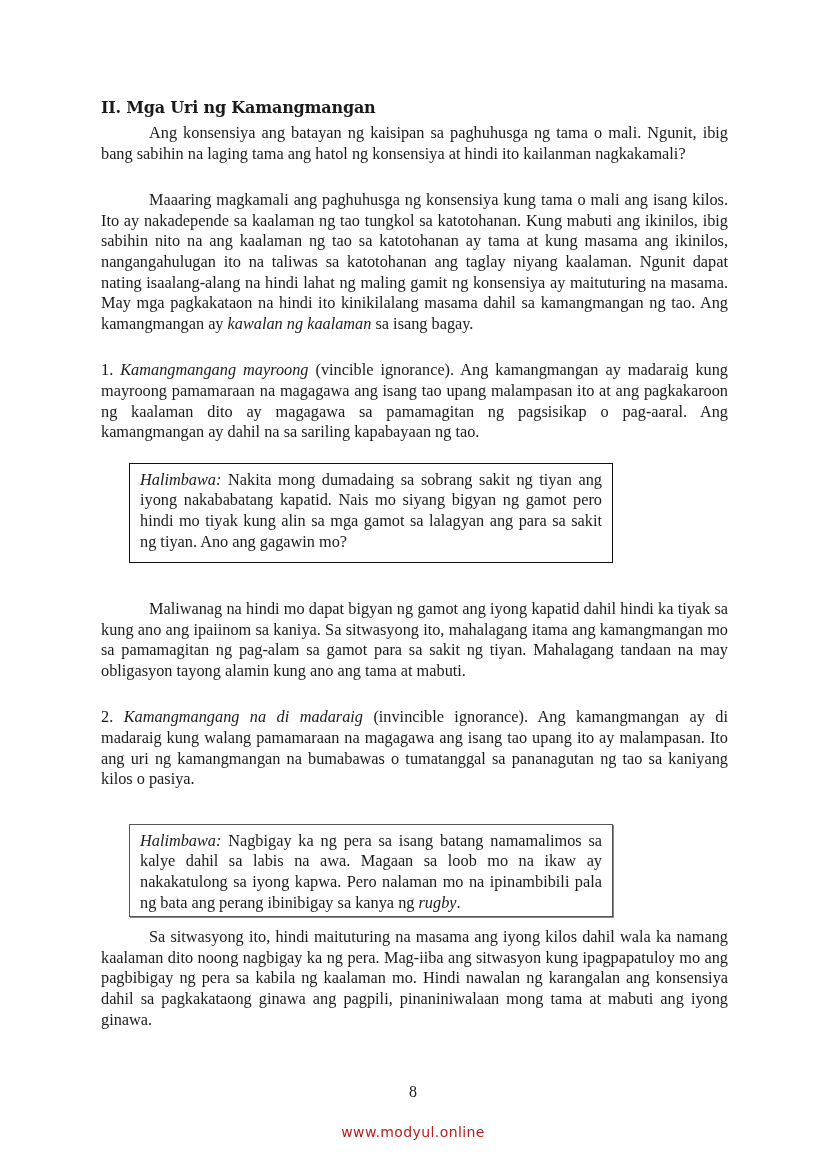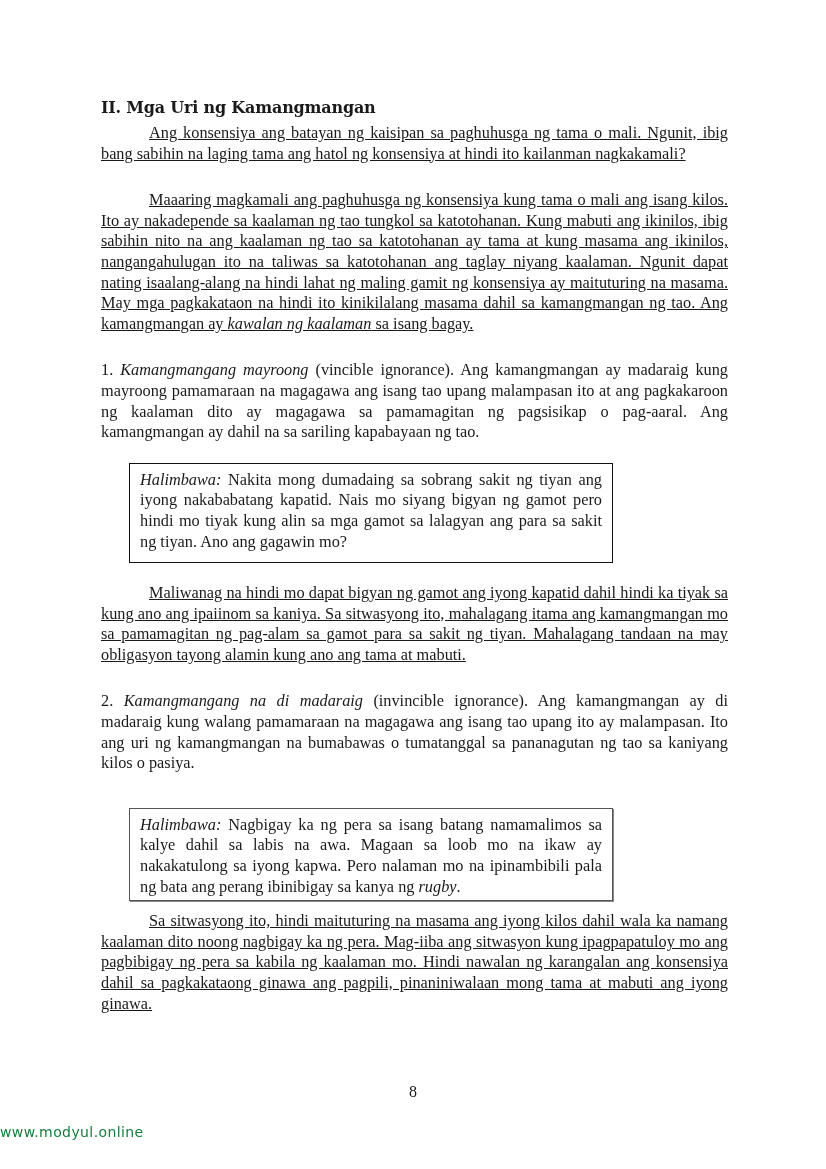--- a/index.html
+++ b/index.html
@@ -29,21 +29,21 @@
       margin: 0 0 5px 0;
       letter-spacing: -0.2px;
     }
     p {
       margin: 0;
       font-family: "Liberation Serif", serif;
       font-size: 16.3px;
       line-height: 20.6px;
       text-align: justify;
     }
-    p.indent { text-indent: 48px; text-decoration: underline; }
+    p.indent { text-indent: 48px; }
     .gap-md { margin-top: 26px; }
     .example-box {
       position: relative;
       margin-left: 28px;
       width: 484px;
       box-sizing: border-box;
       border: 1.3px solid #111;
       padding: 6px 10px 10px 10px;
       font-family: "Liberation Serif", serif;
       font-size: 16.3px;
@@ -64,45 +64,45 @@
       text-align: center;
       font-family: "Liberation Serif", serif;
       font-size: 16px;
       color: #1a1a1a;
     }
     .watermark {
       position: absolute;
       left: 0;
       width: 826px;
       top: 1124px;
-      text-align: left;
+      text-align: center;
       font-family: "DejaVu Sans", sans-serif;
       font-size: 14px;
-      color: #15803d;
+      color: #b91c1c;
       letter-spacing: 0.4px;
     }
   </style>
 </head>
 <body>
 
 <div class="page">
 
   <h2 class="heading">II. Mga Uri ng Kamangmangan</h2>
 
   <p class="indent">Ang konsensiya ang batayan ng kaisipan sa paghuhusga ng tama o mali. Ngunit, ibig bang sabihin na laging tama ang hatol ng konsensiya at hindi ito kailanman nagkakamali?</p>
 
   <p class="indent gap-md"><span>Maaaring magkamali ang paghuhusga ng konsensiya kung tama o mali ang isang kilos. Ito ay nakadepende sa kaalaman ng tao tungkol sa katotohanan. Kung mabuti ang ikinilos, ibig sabihin nito na ang kaalaman ng tao sa katotohanan ay tama at kung masama ang ikinilos, nangangahulugan ito na taliwas sa katotohanan ang taglay niyang kaalaman.  Ngunit dapat nating isaalang-alang na hindi lahat ng maling gamit ng konsensiya ay maituturing na masama. May mga pagkakataon na hindi ito kinikilalang masama dahil sa kamangmangan ng tao. Ang kamangmangan ay </span><em>kawalan ng kaalaman</em><span> sa isang bagay.</span></p>
 
   <p class="gap-md"><span>1. </span><em>Kamangmangang mayroong</em><span> (vincible ignorance). Ang kamangmangan ay madaraig kung mayroong pamamaraan na magagawa ang isang tao upang malampasan ito at ang pagkakaroon ng kaalaman dito ay magagawa sa pamamagitan ng pagsisikap o pag-aaral. Ang kamangmangan ay dahil na sa sariling kapabayaan ng tao.</span></p>
 
   <div class="example-box" style="margin-top:20px;">
     <em>Halimbawa:</em><span> Nakita mong dumadaing sa sobrang sakit ng tiyan ang iyong nakababatang kapatid. Nais mo siyang bigyan ng gamot pero hindi mo tiyak kung alin sa mga gamot sa lalagyan ang para sa sakit ng tiyan. Ano ang gagawin mo?</span>
   </div>
 
-  <p class="indent" style="margin-top:20px;">Maliwanag na hindi mo dapat bigyan ng gamot ang iyong kapatid dahil hindi ka tiyak sa kung ano ang ipaiinom sa kaniya.  Sa sitwasyong ito, mahalagang itama ang kamangmangan mo sa pamamagitan ng pag-alam sa gamot para sa sakit ng tiyan. Mahalagang tandaan na may obligasyon tayong alamin kung ano ang tama at mabuti.</p>
+  <p class="indent" style="margin-top:36px;">Maliwanag na hindi mo dapat bigyan ng gamot ang iyong kapatid dahil hindi ka tiyak sa kung ano ang ipaiinom sa kaniya.  Sa sitwasyong ito, mahalagang itama ang kamangmangan mo sa pamamagitan ng pag-alam sa gamot para sa sakit ng tiyan. Mahalagang tandaan na may obligasyon tayong alamin kung ano ang tama at mabuti.</p>
 
 
   <p class="gap-md"><span>2. </span><em>Kamangmangang na di madaraig</em><span> (invincible ignorance). Ang kamangmangan ay di madaraig kung walang pamamaraan na magagawa ang isang tao upang ito ay malampasan. Ito ang uri ng kamangmangan na bumabawas o tumatanggal sa pananagutan ng tao sa kaniyang kilos o pasiya.</span></p>
 
   <div class="example-box b2" style="margin-top:34px;">
     <em>Halimbawa:</em><span> Nagbigay ka ng pera sa isang batang namamalimos sa kalye dahil sa labis na awa. Magaan sa loob mo na ikaw ay nakakatulong sa iyong kapwa. Pero nalaman mo na ipinambibili pala ng bata ang perang ibinibigay sa kanya ng </span><em>rugby</em><span>.</span>
   </div>
 
   <p class="indent" style="margin-top:10px;">Sa sitwasyong ito, hindi maituturing na masama ang iyong kilos dahil wala ka namang kaalaman dito noong nagbigay ka ng pera. Mag-iiba ang sitwasyon kung ipagpapatuloy mo ang pagbibigay ng pera sa kabila ng kaalaman mo. Hindi nawalan ng karangalan ang konsensiya dahil sa pagkakataong ginawa ang pagpili, pinaniniwalaan mong tama at mabuti ang iyong ginawa.</p>
 

